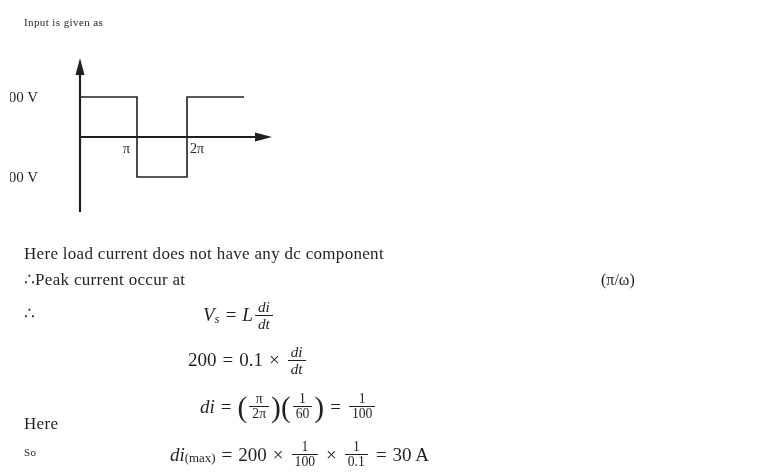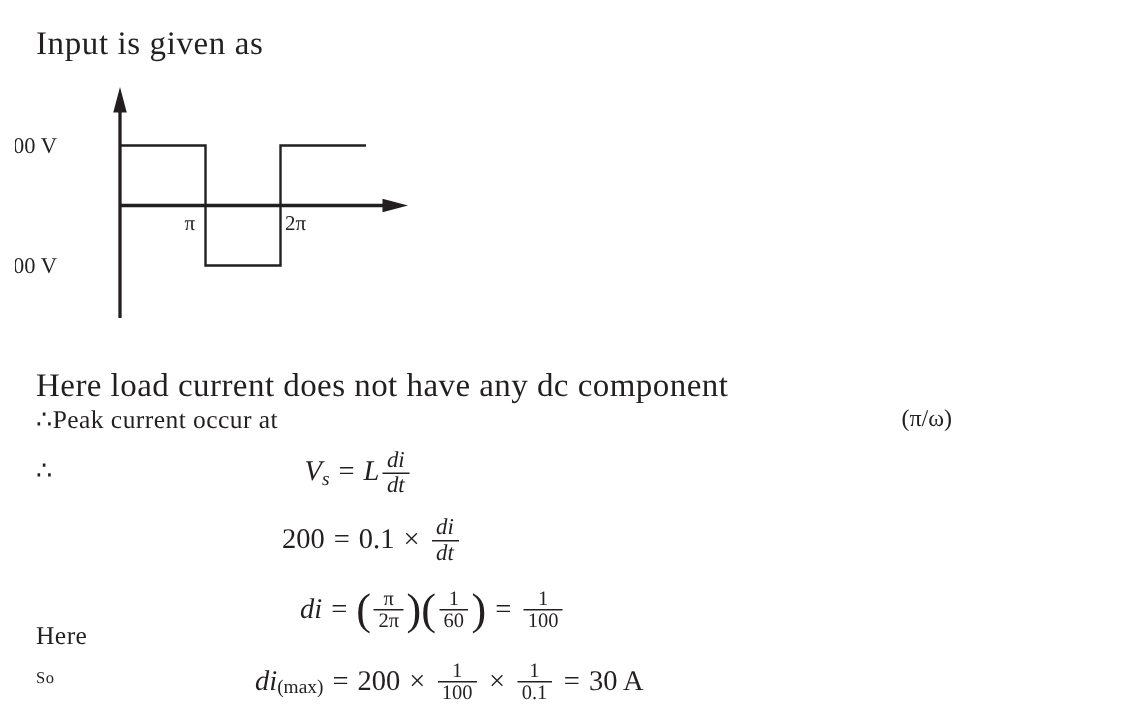--- a/index.html
+++ b/index.html
@@ -23,21 +23,21 @@
   .txt {
     position: absolute;
     white-space: nowrap;
     font-family: "Liberation Serif", serif;
     color: #231f20;
   }
   
   #intro-line {
     left: 24px;
     top: 16px;
-    font-size: 22px;
+    font-size: 11px;
     letter-spacing: 0.4px;
   }
   
   #waveform-figure {
     position: absolute;
     left: 10px;
     top: 52px;
     width: 290px;
     height: 175px;
   }
@@ -51,21 +51,21 @@
   }
   .tick-label {
     font-family: "Liberation Serif", serif;
     font-size: 14px;
     fill: #231f20;
   }
   
   #line-no-dc {
     left: 24px;
     top: 244px;
-    font-size: 22px;
+    font-size: 17px;
     letter-spacing: 0.3px;
   }
   #line-peak {
     left: 24px;
     top: 269px;
     font-size: 17px;
     letter-spacing: 0.3px;
   }
   #annot-right {
     left: 601px;

